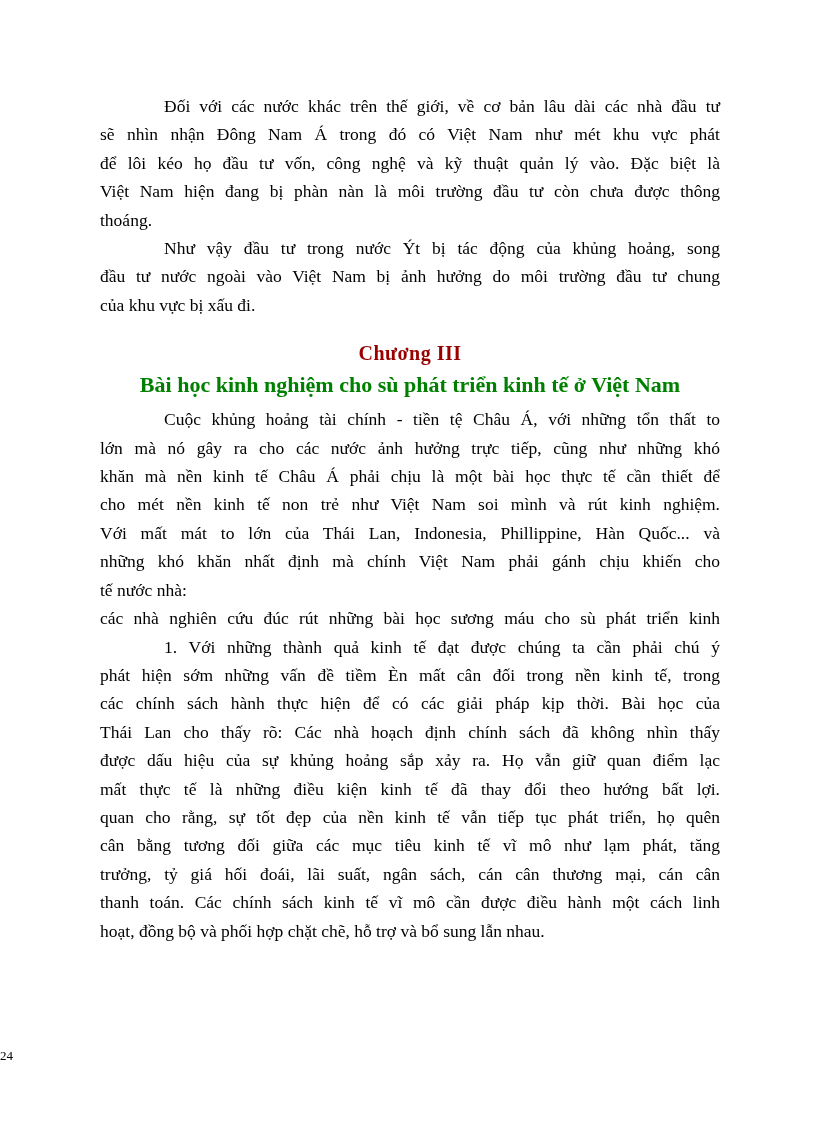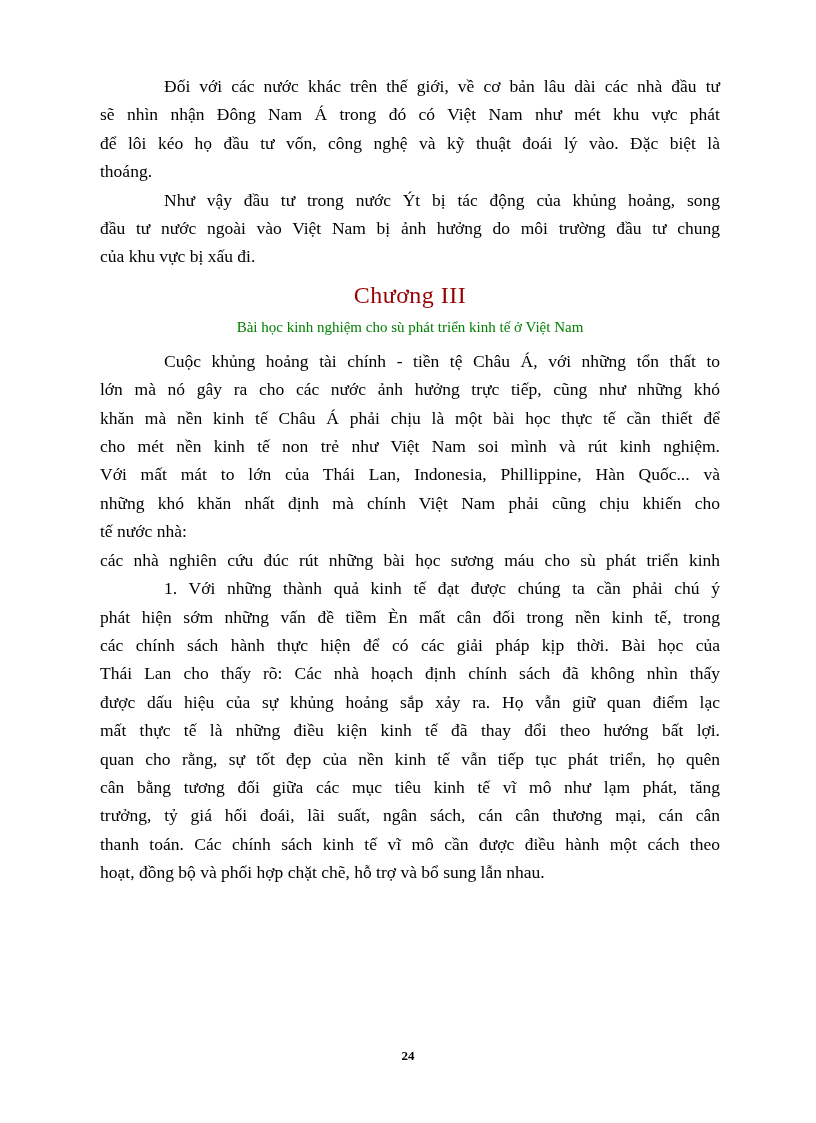--- a/index.html
+++ b/index.html
@@ -5,87 +5,87 @@
   html, body { margin: 0; padding: 0; }
   body {
     width: 816px; height: 1123px;
     background: var(--paper, #ffffff);
     color: var(--ink, #000000);
     font-family: "Liberation Serif", serif;
     position: relative; overflow: hidden;
   }
   .page { position: absolute; inset: 0; }
   .content {
-    position: absolute; left: 100px; top: 72px; width: 620px;
+    position: absolute; left: 100px; top: 92px; width: 620px;
   }
   .para { margin: 0; }
   .line {
     font-size: 17.5px; line-height: 28.4px;
     text-align: justify; text-align-last: justify;
     color: var(--ink, #000000);
   }
   .line.lastline { text-align-last: left; }
   .line.firstindent { padding-left: 64px; }
   .line.midindent  { padding-left: 46px; }
   .h1 {
-    font-size: 24px; font-weight: normal; line-height: 30px;
+    font-size: 20px; font-weight: bold; line-height: 30px;
     color: var(--h1, #990000); text-align: center;
-    margin-top: 9px; margin-bottom: 2px;
+    margin-top: 19px; margin-bottom: 2px;
     letter-spacing: 0.5px;
   }
   .h2 {
-    font-size: 15px; font-weight: normal; line-height: 30px;
+    font-size: 22px; font-weight: bold; line-height: 30px;
     color: var(--h2, #008000); text-align: center;
     margin-bottom: 5px;
   }
   .footer {
     position: absolute; left: 0; right: 0; top: 1046px;
-    text-align: center;
-    font-weight: bold;
+    text-align: left;
   }
   .footer span { font-size: 13px; color: var(--ink, #000000); }
 </style>
 </head>
 <body>
 
 <div class="page">
   <div class="content" id="doc-body">
       <div class="para">
         <div class="line firstindent">Đối với các nước khác trên thế giới, về cơ bản lâu dài các nhà đầu tư</div>
         <div class="line">sẽ nhìn nhận Đông Nam Á trong đó có Việt Nam như mét khu vực phát</div>
-        <div class="line">để lôi kéo họ đầu tư vốn, công nghệ và kỹ thuật đoái lý vào. Đặc biệt là</div>
+        <div class="line">để lôi kéo họ đầu tư vốn, công nghệ và kỹ thuật quản lý vào. Đặc biệt là</div>
+        <div class="line">Việt Nam hiện đang bị phàn nàn là môi trường đầu tư còn chưa được thông</div>
         <div class="line lastline">thoáng.</div>
       </div>
       <div class="para">
         <div class="line firstindent">Như vậy đầu tư trong nước Ýt bị tác động của khủng hoảng, song</div>
         <div class="line">đầu tư nước ngoài vào Việt Nam bị ảnh hưởng do môi trường đầu tư chung</div>
         <div class="line lastline">của khu vực bị xấu đi.</div>
       </div>
       <div class="h1">Chương III</div>
       <div class="h2">Bài học kinh nghiệm cho sù phát triển kinh tế ở Việt Nam</div>
       <div class="para">
         <div class="line firstindent">Cuộc khủng hoảng tài chính - tiền tệ Châu Á, với những tổn thất to</div>
         <div class="line">lớn mà nó gây ra cho các nước ảnh hưởng trực tiếp, cũng như những khó</div>
         <div class="line">khăn mà nền kinh tế Châu Á phải chịu là một bài học thực tế cần thiết để</div>
         <div class="line">cho mét nền kinh tế non trẻ như Việt Nam soi mình và rút kinh nghiệm.</div>
         <div class="line">Với mất mát to lớn của Thái Lan, Indonesia, Phillippine, Hàn Quốc... và</div>
-        <div class="line">những khó khăn nhất định mà chính Việt Nam phải cũng chịu khiến cho</div>
+        <div class="line">những khó khăn nhất định mà chính Việt Nam phải gánh chịu khiến cho</div>
         <div class="line lastline">tế nước nhà:</div>
         <div class="line">các nhà nghiên cứu đúc rút những bài học sương máu cho sù phát triển kinh</div>
       </div>
       <div class="para">
         <div class="line firstindent">1. Với những thành quả kinh tế đạt được chúng ta cần phải chú ý</div>
         <div class="line">phát hiện sớm những vấn đề tiềm Èn mất cân đối trong nền kinh tế, trong</div>
         <div class="line">các chính sách hành thực hiện để có các giải pháp kịp thời. Bài học của</div>
         <div class="line">Thái Lan cho thấy rõ: Các nhà hoạch định chính sách đã không nhìn thấy</div>
         <div class="line">được dấu hiệu của sự khủng hoảng sắp xảy ra. Họ vẫn giữ quan điểm lạc</div>
         <div class="line">mất thực tế là những điều kiện kinh tế đã thay đổi theo hướng bất lợi.</div>
         <div class="line">quan cho rằng, sự tốt đẹp của nền kinh tế vẫn tiếp tục phát triển, họ quên</div>
         <div class="line">cân bằng tương đối giữa các mục tiêu kinh tế vĩ mô như lạm phát, tăng</div>
         <div class="line">trưởng, tỷ giá hối đoái, lãi suất, ngân sách, cán cân thương mại, cán cân</div>
-        <div class="line">thanh toán. Các chính sách kinh tế vĩ mô cần được điều hành một cách theo</div>
+        <div class="line">thanh toán. Các chính sách kinh tế vĩ mô cần được điều hành một cách linh</div>
         <div class="line lastline">hoạt, đồng bộ và phối hợp chặt chẽ, hỗ trợ và bổ sung lẫn nhau.</div>
       </div>
     </div>
   <div class="footer">
     <span>24</span>
   </div>
 </div>
 
 </body></html>

